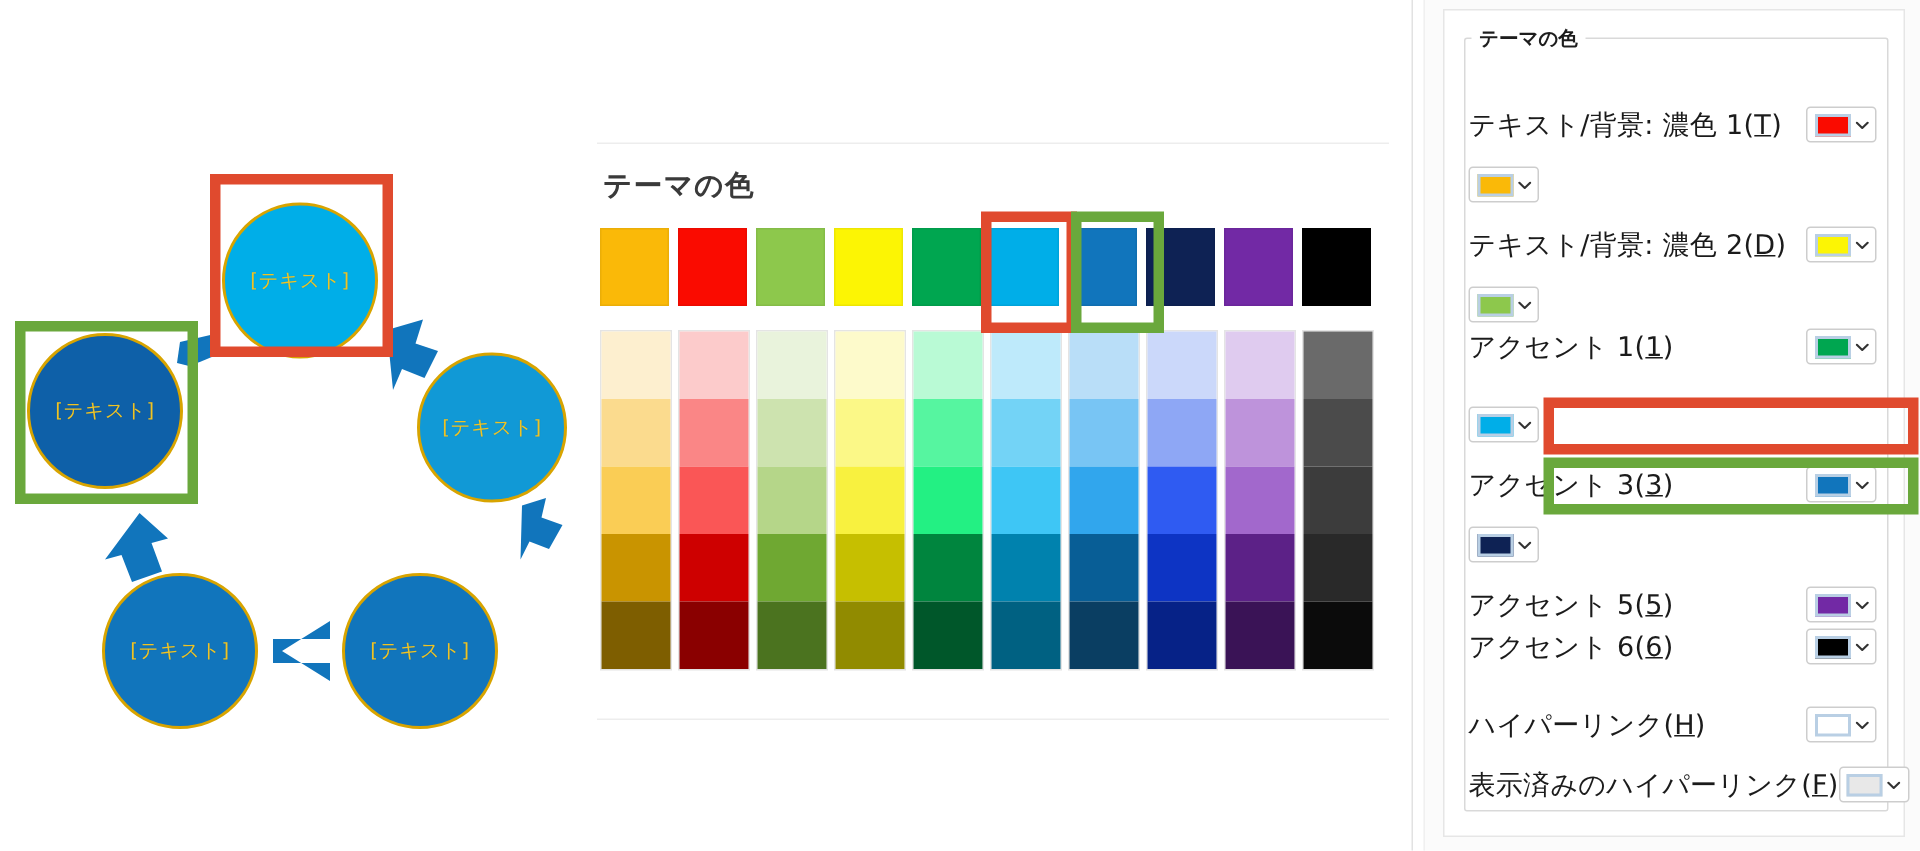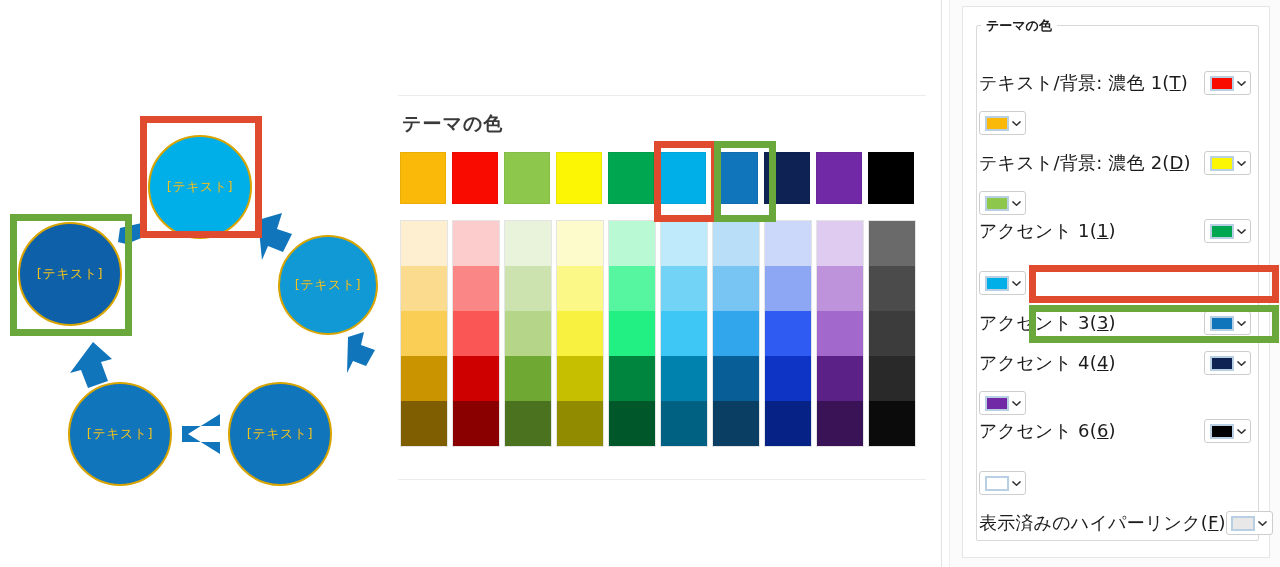--- a/index.html
+++ b/index.html
@@ -291,31 +291,31 @@
         <div class="cbtn">
           <div class="sw" style="background: rgb(17, 117, 188);"></div>
           <div class="chev">
             <svg viewBox="0 0 10 10" width="9" height="9">
               <path d="M1 3.2 L5 7 L9 3.2" fill="none" stroke="#333" stroke-width="1.6" stroke-linecap="round" stroke-linejoin="round"></path>
             </svg>
           </div>
         </div>
       </div>
       <div class="row" style="top: 346px;">
-        <div class="row-label">アクセント 4(<u>4</u>)</div>
         <div class="cbtn">
           <div class="sw" style="background: rgb(14, 34, 84);"></div>
           <div class="chev">
             <svg viewBox="0 0 10 10" width="9" height="9">
               <path d="M1 3.2 L5 7 L9 3.2" fill="none" stroke="#333" stroke-width="1.6" stroke-linecap="round" stroke-linejoin="round"></path>
             </svg>
           </div>
         </div>
       </div>
       <div class="row" style="top: 386px;">
+        <div class="row-label">アクセント 5(<u>5</u>)</div>
         <div class="cbtn">
           <div class="sw" style="background: rgb(114, 41, 165);"></div>
           <div class="chev">
             <svg viewBox="0 0 10 10" width="9" height="9">
               <path d="M1 3.2 L5 7 L9 3.2" fill="none" stroke="#333" stroke-width="1.6" stroke-linecap="round" stroke-linejoin="round"></path>
             </svg>
           </div>
         </div>
       </div>
       <div class="row" style="top: 414px;">
@@ -323,20 +323,21 @@
         <div class="cbtn">
           <div class="sw" style="background: rgb(0, 0, 0);"></div>
           <div class="chev">
             <svg viewBox="0 0 10 10" width="9" height="9">
               <path d="M1 3.2 L5 7 L9 3.2" fill="none" stroke="#333" stroke-width="1.6" stroke-linecap="round" stroke-linejoin="round"></path>
             </svg>
           </div>
         </div>
       </div>
       <div class="row" style="top: 466px;">
+        <div class="row-label">ハイパーリンク(<u>H</u>)</div>
         <div class="cbtn">
           <div class="sw" style="background: rgb(255, 255, 255);"></div>
           <div class="chev">
             <svg viewBox="0 0 10 10" width="9" height="9">
               <path d="M1 3.2 L5 7 L9 3.2" fill="none" stroke="#333" stroke-width="1.6" stroke-linecap="round" stroke-linejoin="round"></path>
             </svg>
           </div>
         </div>
       </div>
       <div class="row" style="top: 506px; align-items: center;">

